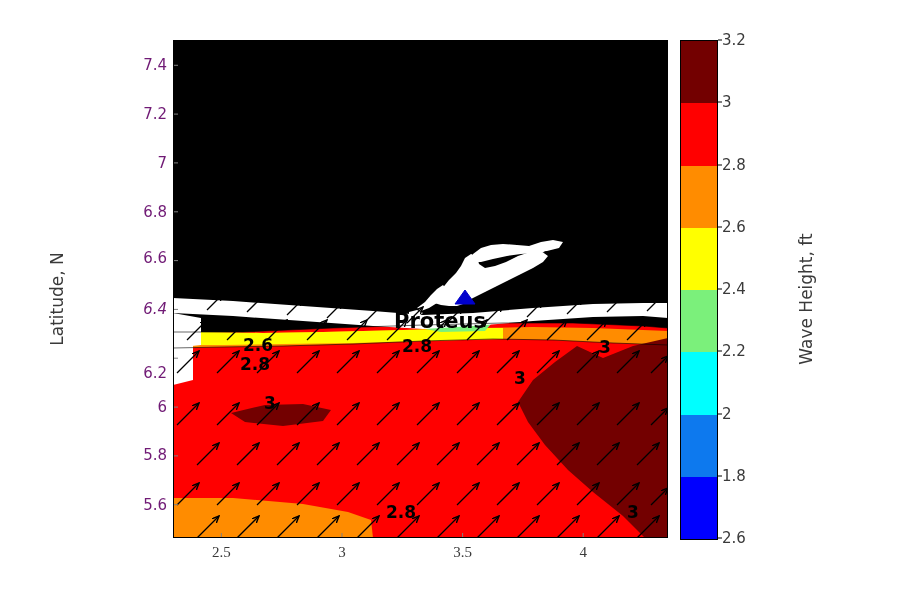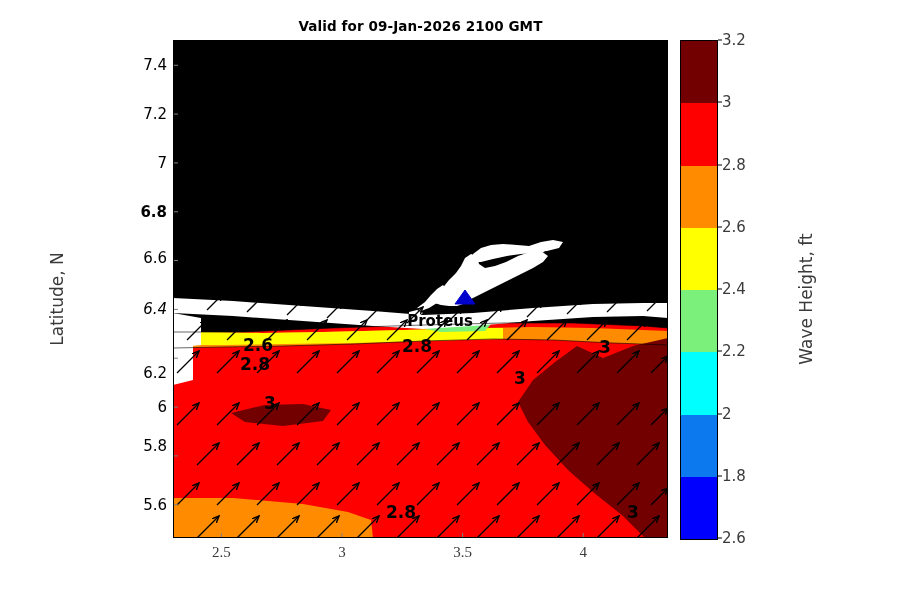--- a/index.html
+++ b/index.html
@@ -59,21 +59,21 @@
     pointer-events: none;
   }
   #map-svg { position: absolute; left: 0; top: 0; }
 
   
   .ytick-label {
     position: absolute;
     right: 0;
     text-align: right;
     font-size: 15px;
-    color: #000000;
+    color: #701a75;
     transform: translateY(-50%);
     white-space: nowrap;
   }
   #ytick-wrap {
     position: absolute;
     left: 103px;
     top: 40px;
     width: 64px;
     height: 498px;
   }
@@ -171,33 +171,32 @@
   .contour-label {
     position: absolute;
     font-size: 17px;
     font-weight: bold;
     color: #000000;
     transform: translate(-50%, -50%);
     white-space: nowrap;
   }
   #station-label {
     position: absolute;
-    font-size: 15px;
+    font-size: 21px;
     font-weight: bold;
     color: #000000;
     transform: translate(-50%, -50%);
     white-space: nowrap;
   }
 </style>
 </head>
 <body>
 
 <div id="figure">
 
-  <div id="chart-title">Valid for 09-Jan-2026 2100 GMT</div>
 
   <div id="plot-area">
     <svg id="map-svg" width="495" height="498" viewBox="0 0 495 498">
       <defs>
         <clipPath id="plotclip">
             <rect x="0" y="0" width="495" height="498"></rect>
           </clipPath>
         <marker id="arrowhead" markerWidth="6" markerHeight="6" refX="5.4" refY="2.4" orient="auto" markerUnits="strokeWidth">
           <path d="M0,0 L5.4,2.4 L0,4.8" fill="none" stroke="#000" stroke-width="1.1"></path>
         </marker>
@@ -380,26 +379,26 @@
     <div class="contour-label" style="left:432px; top:307px;">3</div>
     <div class="contour-label" style="left:228px; top:472px;">2.8</div>
     <div class="contour-label" style="left:460px; top:472px;">3</div>
 
     <div id="station-label" style="left:267px; top:281px;">Proteus</div>
   </div>
   <div id="plot-border"></div>
 
   <div id="ytick-wrap">
     <div class="ytick-label" style="top:464.7px;">5.6</div>
-    <div class="ytick-label" style="top:406px;">5.8</div>
+    <div class="ytick-label" style="top:415px;">5.8</div>
     <div class="ytick-label" style="top:367.1px;">6</div>
     <div class="ytick-label" style="top:333px;">6.2</div>
     <div class="ytick-label" style="top:269.4px;font-style:italic;">6.4</div>
     <div class="ytick-label" style="top:218px;">6.6</div>
-    <div class="ytick-label" style="top:171.8px;font-weight:bold;">6.8</div>
+    <div class="ytick-label" style="top:171.8px;">6.8</div>
     <div class="ytick-label" style="top:122.9px;">7</div>
     <div class="ytick-label" style="top:74.1px;">7.2</div>
     <div class="ytick-label" style="top:25.3px;">7.4</div>
   </div>
 
   <div id="xtick-wrap">
     <div class="xtick-label" style="left:48.3px;">2.5</div>
     <div class="xtick-label" style="left:169.0px;">3</div>
     <div class="xtick-label" style="left:289.6px;">3.5</div>
     <div class="xtick-label" style="left:410.2px;">4</div>

